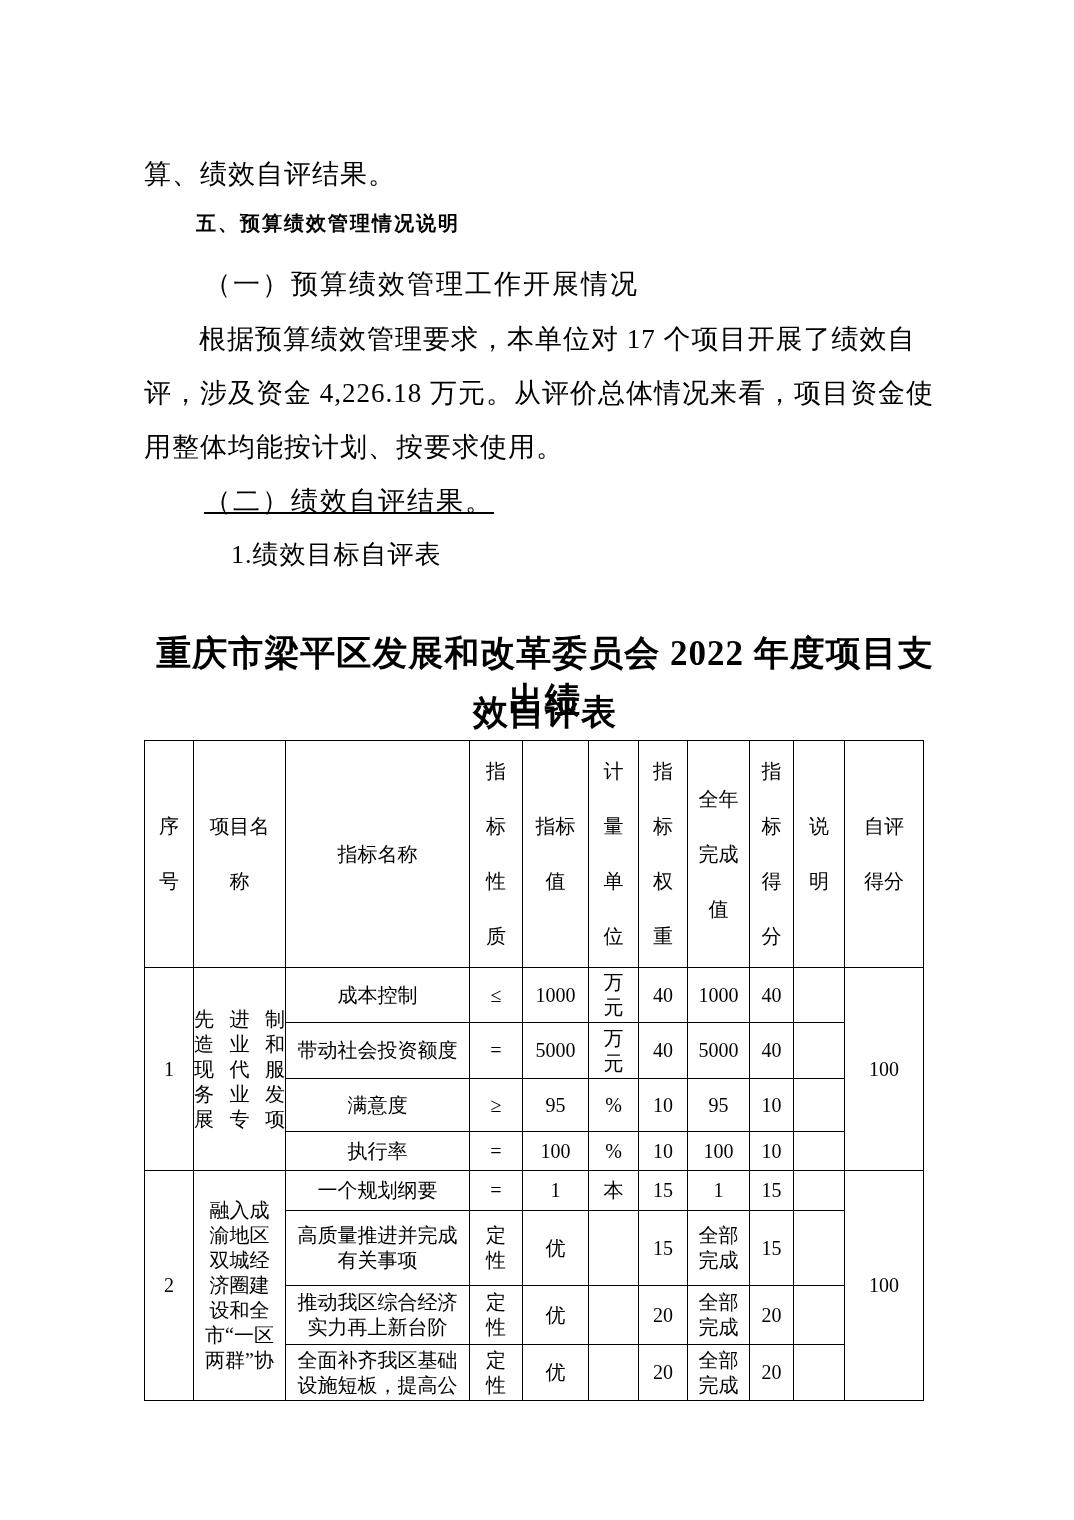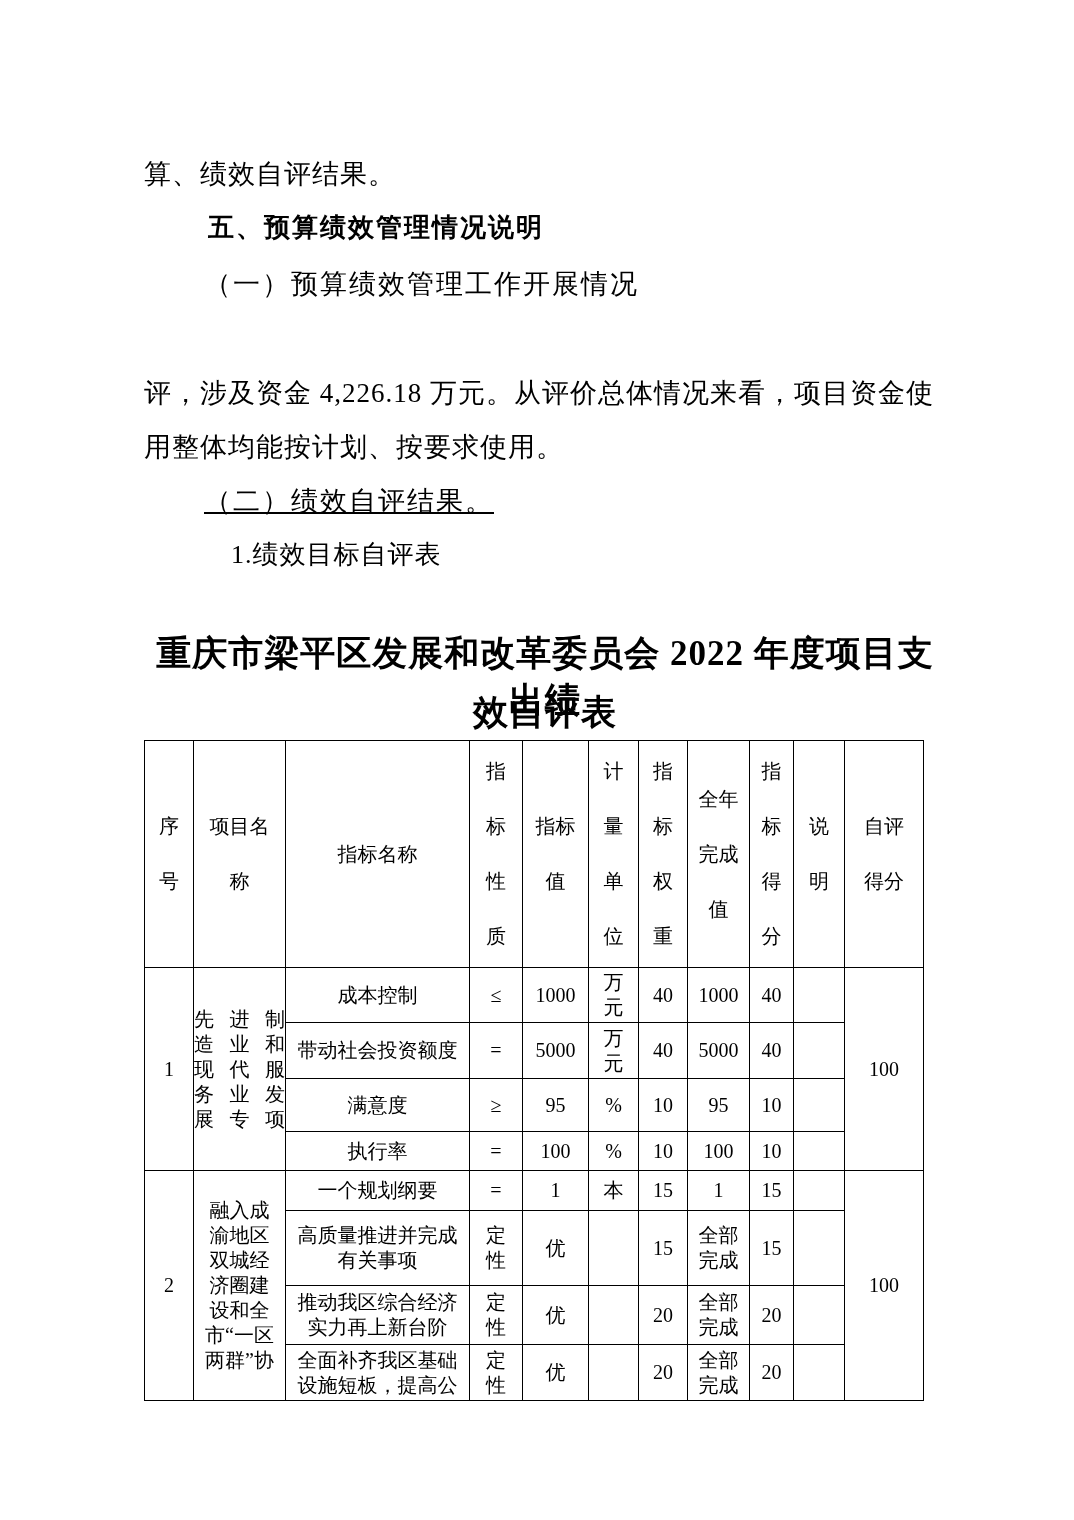--- a/index.html
+++ b/index.html
@@ -4,21 +4,21 @@
 <style>
   html,body { margin:0; padding:0; background:#ffffff; }
   .page {
     position:relative; width:1074px; height:1520px; background:#ffffff;
     font-family:"Liberation Serif","DejaVu Serif",serif; color:#000;
     overflow:hidden;
   }
   .line { position:absolute; white-space:nowrap; }
   .body-line { font-size:27px; letter-spacing:1px; }
   #l1 { top:156px; left:144px; }
-  #l2 { top:210px; left:208px; font-size:26px; font-weight:bold;
+  #l2 { top:210px; left:196px; font-size:20px; font-weight:bold;
         font-family:"Liberation Sans","DejaVu Sans",sans-serif; letter-spacing:2px; }
   #l3 { top:266px; left:204px; letter-spacing:2px; }
   #l4 { top:321px; left:199px; }
   #l5 { top:375px; left:144px; }
   #l6 { top:429px; left:144px; }
   #l7 { top:483px; left:204px; letter-spacing:2px;text-decoration:underline; }
   #l8 { top:537px; left:231px; font-size:26px; }
   .doc-title { position:absolute; left:152px; width:786px; text-align:center;
                font-size:35px; font-weight:bold; letter-spacing:1px; }
   #t1 { top:630px; }
@@ -48,20 +48,21 @@
   #stub2 { left:193px; }
 </style>
 </head>
 <body>
 
 <div class="page">
 
   <div class="line body-line" id="l1">算、绩效自评结果。</div>
   <div class="line" id="l2">五、预算绩效管理情况说明</div>
   <div class="line body-line" id="l3">（一）预算绩效管理工作开展情况</div>
+  <div class="line body-line" id="l4">根据预算绩效管理要求，本单位对 17 个项目开展了绩效自</div>
   <div class="line body-line" id="l5">评，涉及资金 4,226.18 万元。从评价总体情况来看，项目资金使</div>
   <div class="line body-line" id="l6">用整体均能按计划、按要求使用。</div>
   <div class="line body-line" id="l7">（二）绩效自评结果。</div>
   <div class="line body-line" id="l8">1.绩效目标自评表</div>
 
   <div class="doc-title" id="t1">重庆市梁平区发展和改革委员会 2022 年度项目支出绩</div>
   <div class="doc-title" id="t2">效自评表</div>
 
   <table class="perf">
     <colgroup>

